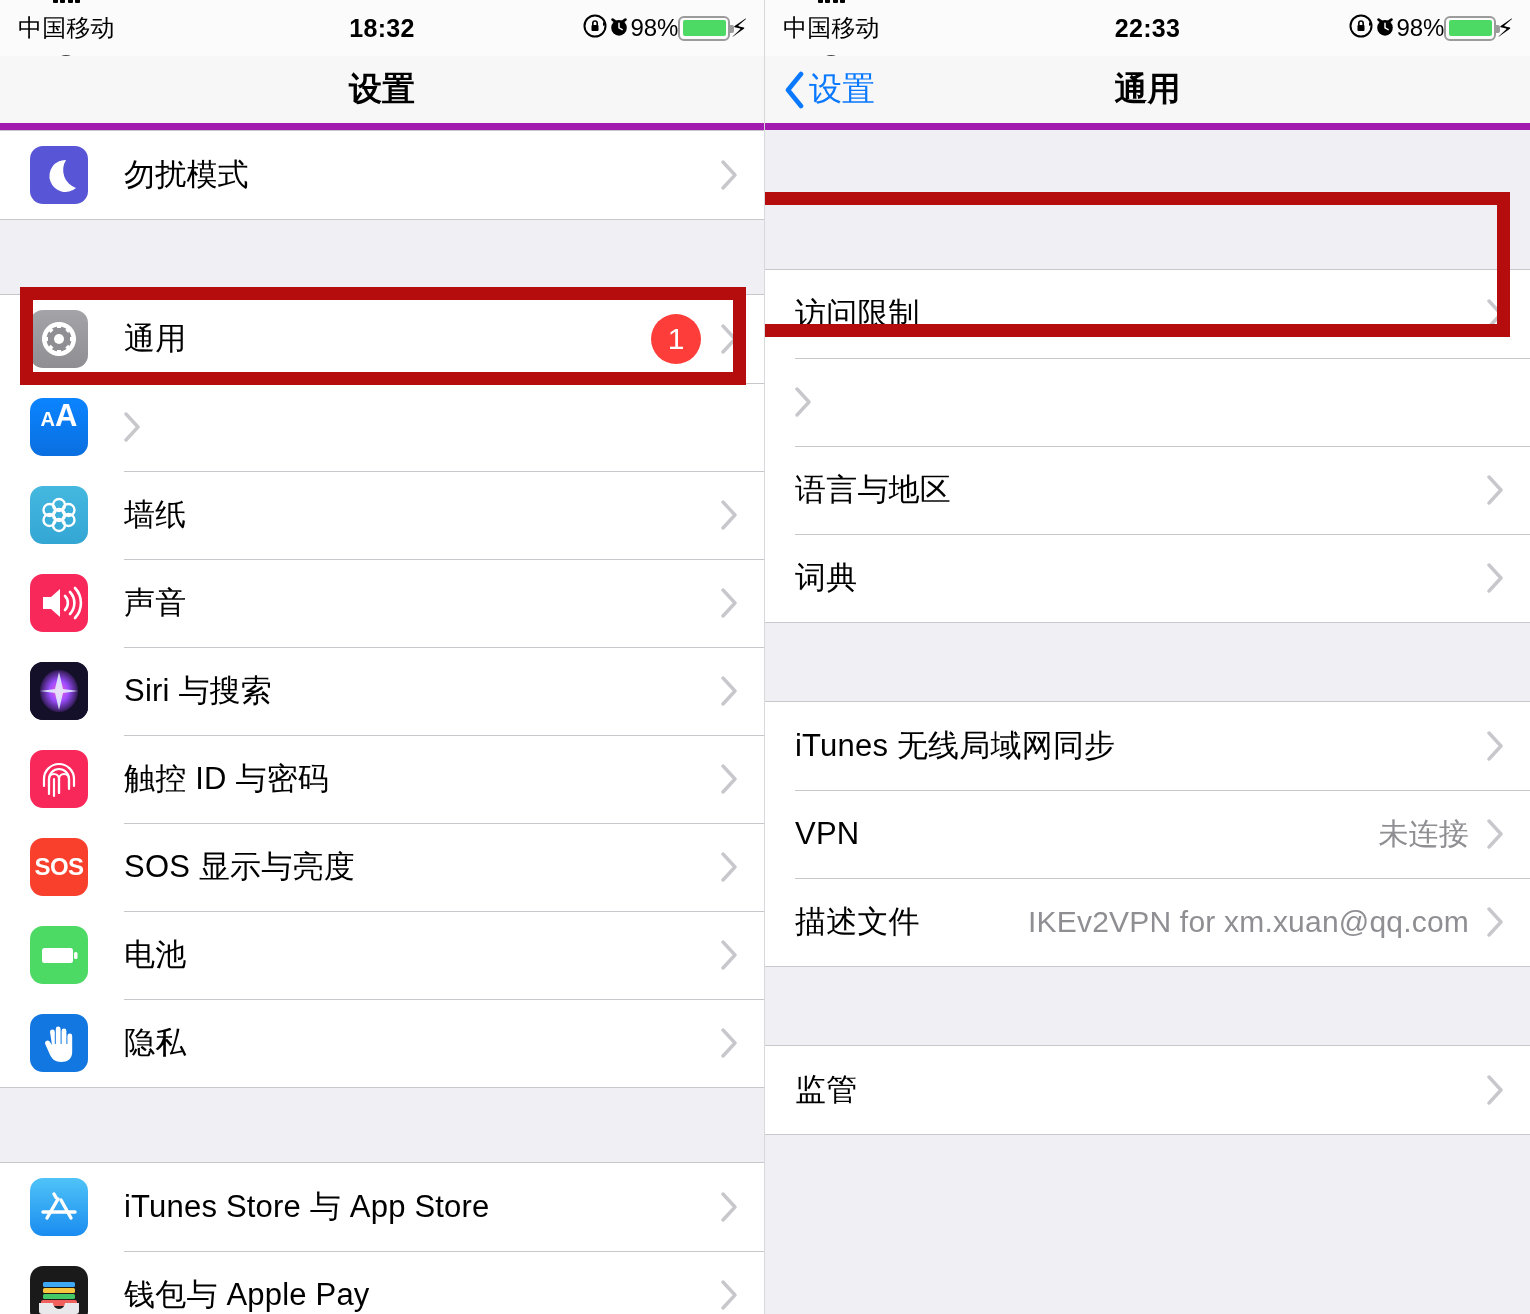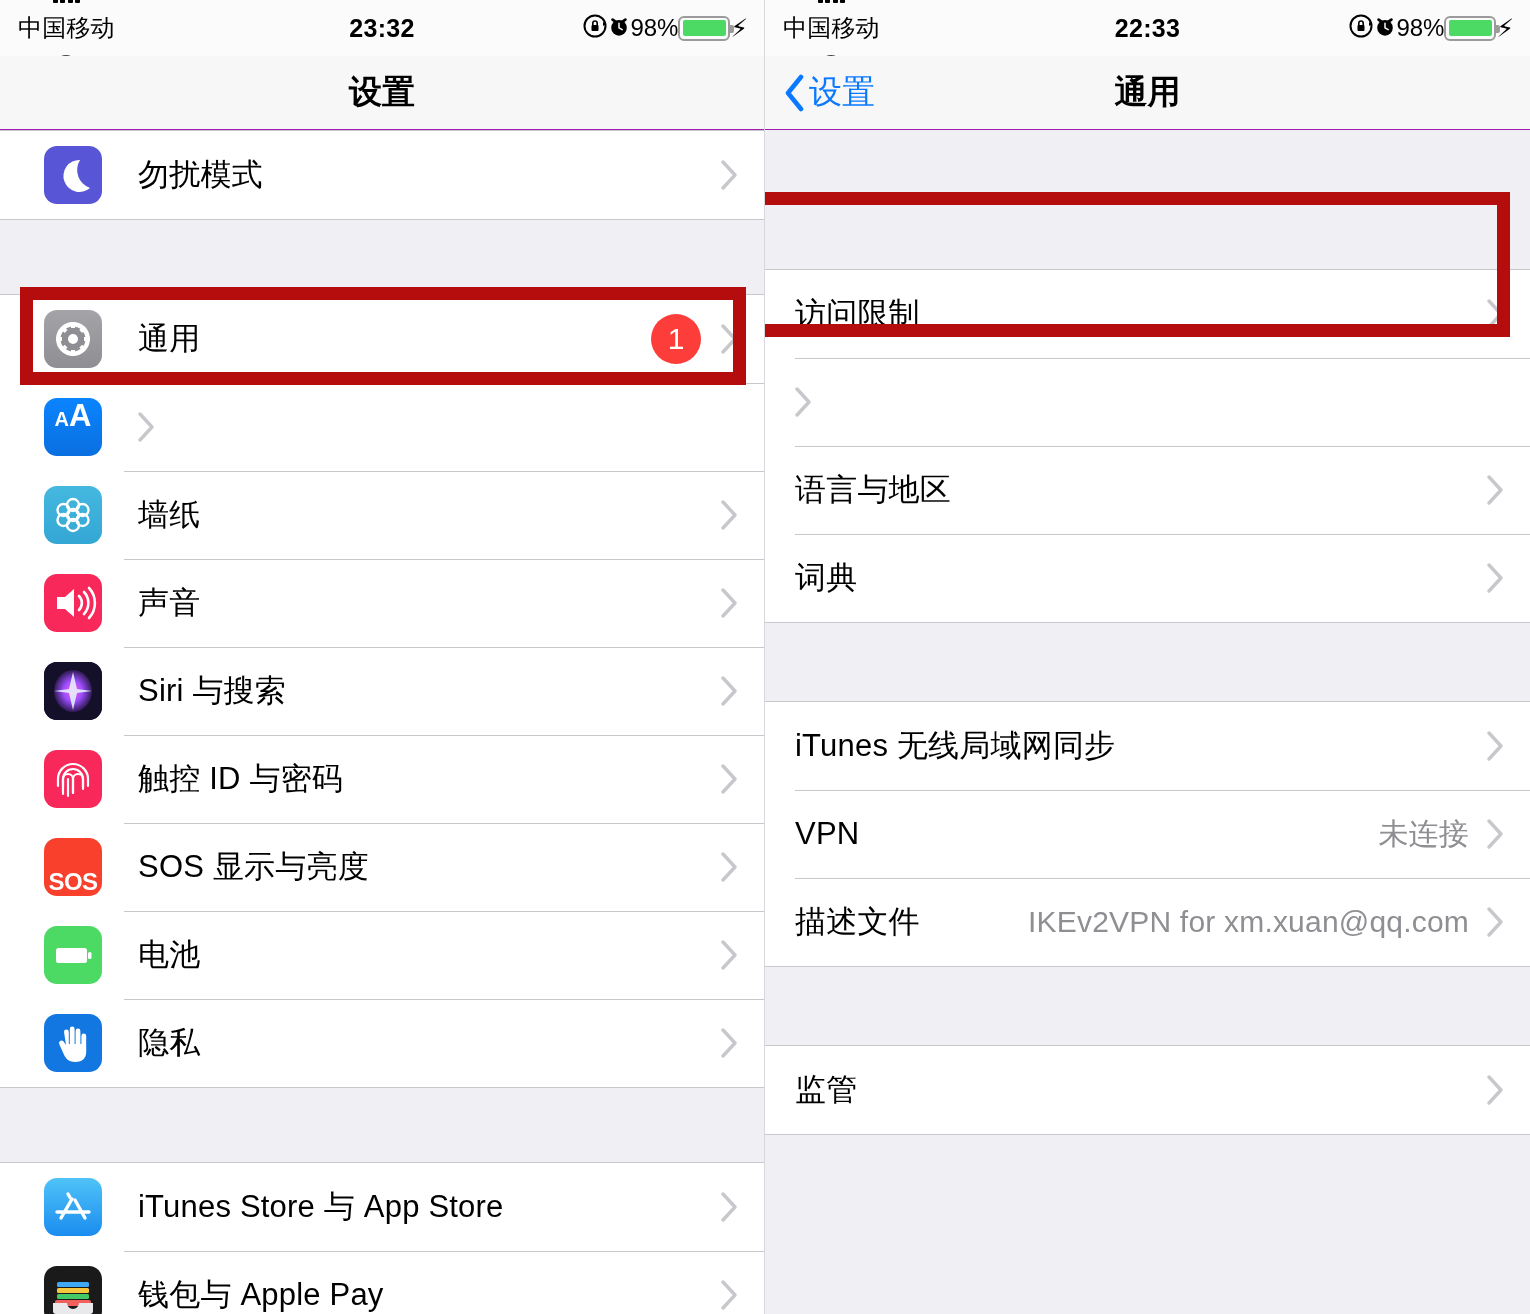--- a/index.html
+++ b/index.html
@@ -41,21 +41,21 @@
   .batt::after{
     content:""; position:absolute; right:-6px; top:7.5px;
     width:4px; height:8px; background:#9b9b9b; border-radius:0 2px 2px 0;
   }
   .batt span{ display:block; height:100%; background:#4cd964; border-radius:2px; }
   .bolt{ font-size:25px; line-height:1; color:#000; font-weight:bold; }
 
   
   .navbar{
     height:74px; background:#f7f7f8;
-    border-bottom:1px solid #a21caf;
+    border-bottom:7px solid #a21caf;
     position:relative; display:flex; align-items:center;
   }
   .nav-title{
     position:absolute; left:0; right:0; text-align:center;
     font-size:33px; font-weight:bold; color:#000;
   }
   .nav-back{
     display:flex; align-items:center; gap:4px;
     margin-left:18px; position:relative; z-index:2; cursor:pointer;
   }
@@ -65,21 +65,21 @@
   
   .list{ background:#efeff4; }
   .gap{ background:#efeff4; }
   .group{
     background:#ffffff;
     border-top:1px solid #c8c7cc;
     border-bottom:1px solid #c8c7cc;
   }
   .row{
     height:88px; display:flex; align-items:center;
-    padding-left:44px; background:#fff; position:relative; cursor:pointer;
+    padding-left:30px; background:#fff; position:relative; cursor:pointer;
   }
   .row + .row::before{
     content:""; position:absolute; left:124px; right:0; top:0;
     height:1px; background:#c8c7cc;
   }
   .row.noicon{ padding-left:30px; }
   .row.noicon + .row.noicon::before{ left:30px; }
   .icon{
     width:58px; height:58px; border-radius:13px; flex:none;
     margin-right:36px; position:relative; overflow:hidden;
@@ -101,21 +101,21 @@
   }
 
   
   .ic-moon{ background:#5856d6; }
   .ic-gear{ background:linear-gradient(#a3a3a8,#8e8e93); }
   .ic-display{ background:linear-gradient(#0a84ff,#0a6fe0); }
   .ic-wall{ background:linear-gradient(#45b8e0,#33a6d4); }
   .ic-sound{ background:linear-gradient(#fa २657,#f62a5e); background:#f8285a; }
   .ic-siri{ background:radial-gradient(circle at 50% 50%, #6e3fa0 0%, #1c1230 70%); }
   .ic-touch{ background:#f8285a; }
-  .ic-sos{ background:#f8402c; display:flex; align-items:flex-end; justify-content:center; }
+  .ic-sos{ background:#f8402c; display:flex; align-items:center; justify-content:center; }
   .ic-sos b{ color:#fff; font-size:24px; font-weight:bold; letter-spacing:-0.5px; }
   .ic-batt{ background:#4cd964; }
   .ic-priv{ background:#1277e0; }
   .ic-appstore{ background:linear-gradient(#4fc3f7,#1a8cf0); }
   .ic-wallet{ background:#1a1a1a; }
   .ic-aa{ display:flex; align-items:baseline; justify-content:center; color:#fff; font-weight:bold; }
   .ic-aa .s{ font-size:20px; }
   .ic-aa .l{ font-size:31px; }
 </style>
 </head>
@@ -135,21 +135,21 @@
           </span>
         <span class="carrier">中国移动</span>
         <span class="wifi">
           <svg viewBox="0 0 26 20" width="26" height="20">
               <path d="M13 18.4 L8.6 12.6 a7.2 7.2 0 0 1 8.8 0 Z" fill="#000"></path>
               <path d="M3.4 7.2 a14.5 14.5 0 0 1 19.2 0" stroke="#000" stroke-width="2.6" fill="none" stroke-linecap="round"></path>
               <path d="M6.5 11.1 a10 10 0 0 1 13 0" stroke="#000" stroke-width="2.6" fill="none" stroke-linecap="round"></path>
             </svg>
         </span>
       </div>
-      <div class="sb-time">23:32</div>
+      <div class="sb-time">18:32</div>
       <div class="sb-right">
         <span>
           <svg viewBox="0 0 26 26" width="26" height="26">
               <circle cx="13" cy="13" r="10.5" stroke="#000" stroke-width="2" fill="none"></circle>
               <rect x="9.5" y="12" width="7" height="6" rx="1" fill="#000"></rect>
               <path d="M10.8 12 v-1.8 a2.2 2.2 0 0 1 4.4 0 V12" stroke="#000" stroke-width="1.6" fill="none"></path>
               <path d="M21 9 l3 2 -3 2" fill="#000"></path>
             </svg>
         </span>
         <span>

